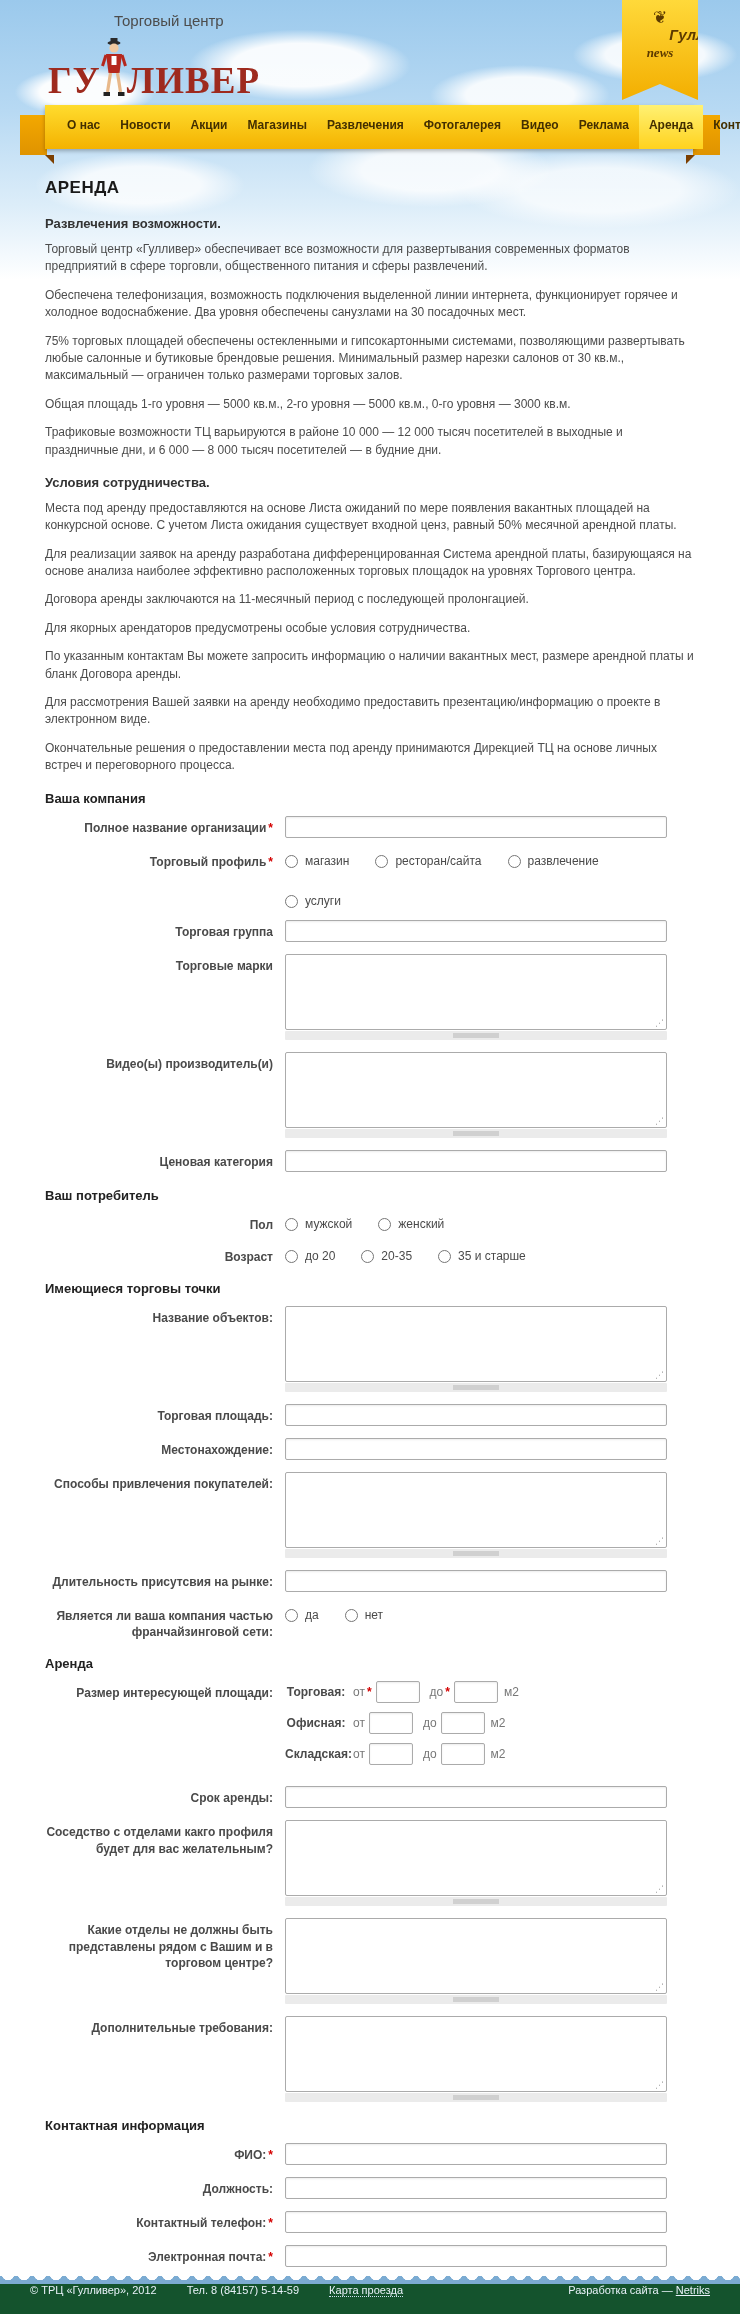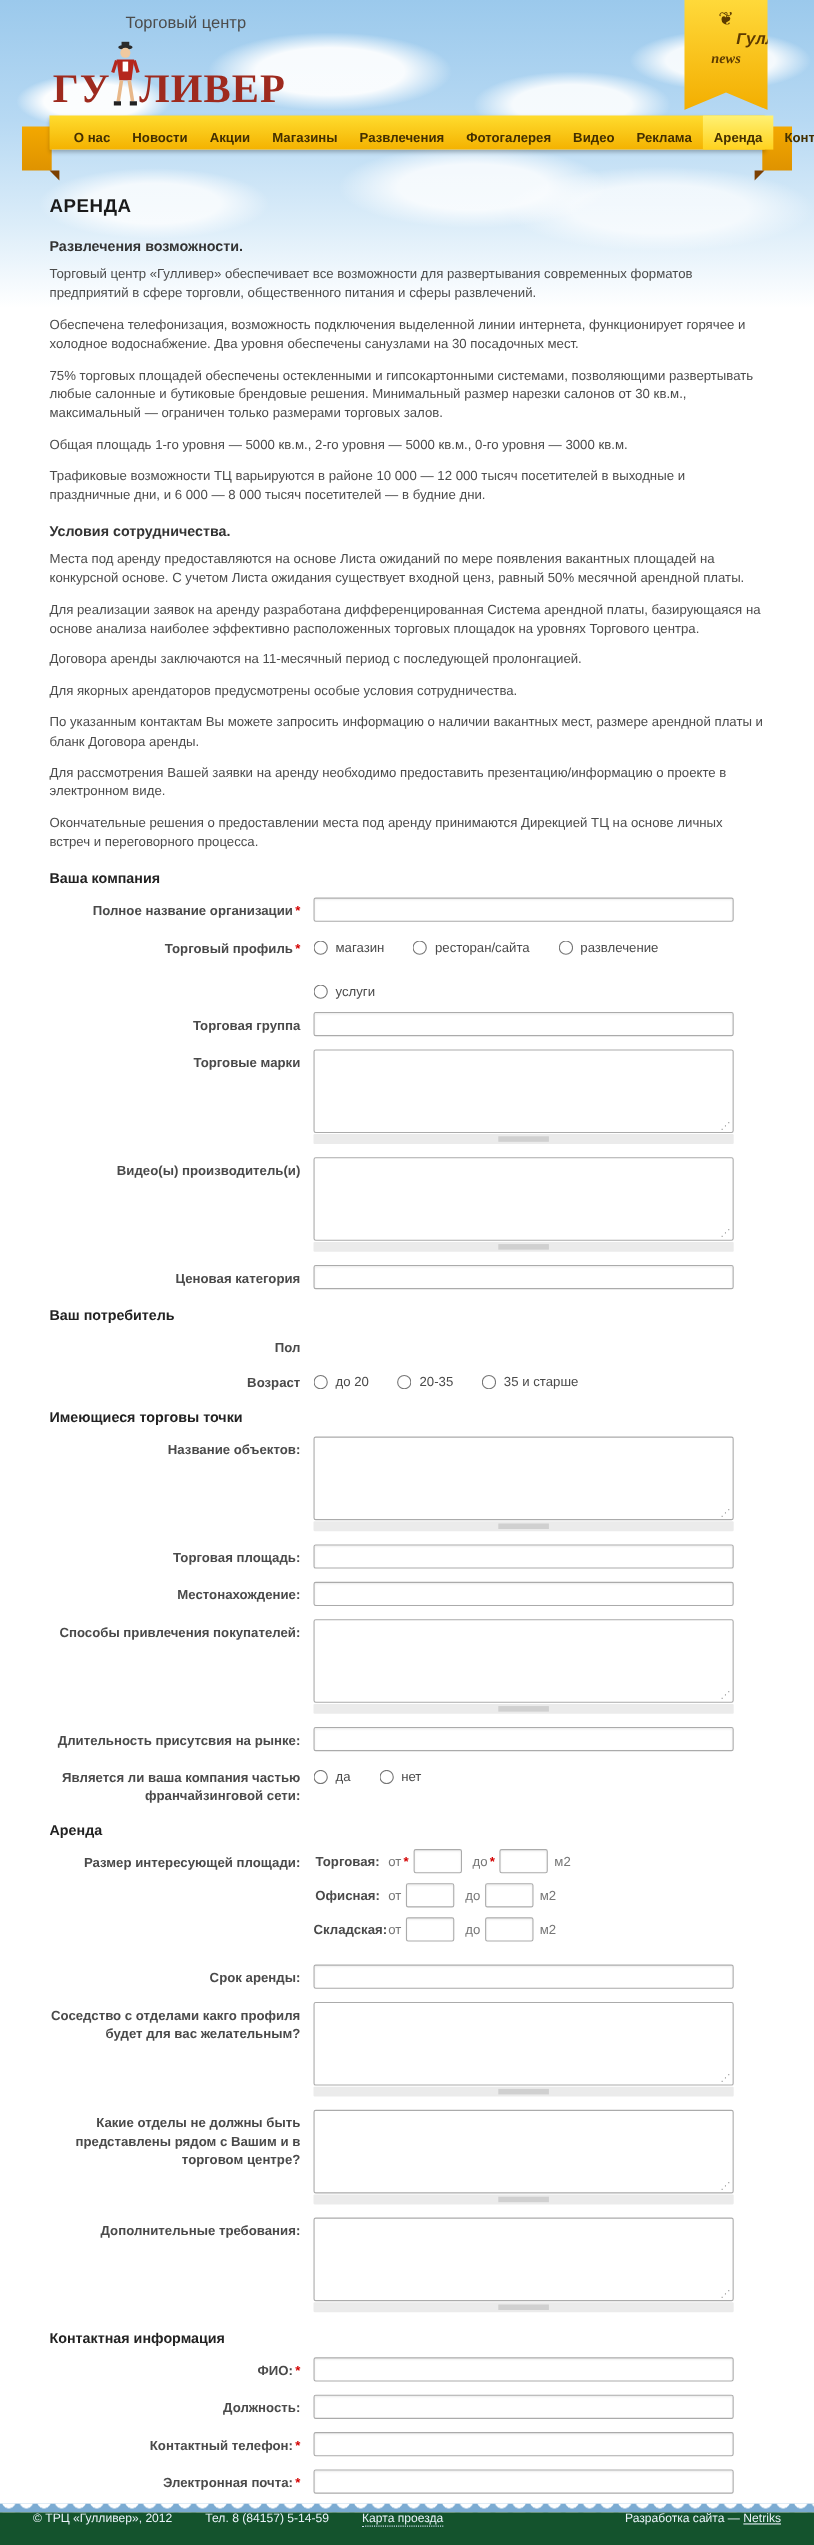--- a/index.html
+++ b/index.html
@@ -36,21 +36,21 @@
     background:linear-gradient(180deg,#ffd93a 0%,#f3ae00 100%);
     clip-path:polygon(0 0,100% 0,100% 100%,50% 84%,0 100%);
     text-align:center; color:#5c3a00; box-shadow:0 2px 4px rgba(0,0,0,.2); cursor:pointer;
   }
   .ribbon-ornament { font-size:17px; margin-top:9px; line-height:1; }
   .ribbon-title { font-family:Liberation Mono, monospace; font-style:italic; font-weight:bold; font-size:15px; margin-top:2px;padding-left:47px; }
   .ribbon-sub { font-family:"Liberation Serif", serif; font-style:italic; font-weight:bold; font-size:13px; }
   
   .nav-wrap { position:absolute; top:105px; left:45px; width:650px; height:40px; z-index:2; }
   .nav {
-    position:relative; height:31px; display:flex; align-items:stretch; justify-content:space-between;
+    position:relative; height:44px; display:flex; align-items:stretch; justify-content:space-between;
     padding:0 12px; background:linear-gradient(180deg,#ffdc2e 0%,#f4b200 100%);
     box-shadow:0 2px 4px rgba(0,0,0,.28); z-index:2;
   }
   .nav-item {
     font-size:12px; font-weight:bold; color:#432f00; text-decoration:none;
     line-height:40px; padding:0 10px; white-space:nowrap; cursor:pointer;
   }
   .nav-item.active { background:linear-gradient(180deg,#fff173 0%,#ffd21e 100%); }
   .nav-end { position:absolute; top:10px; width:27px; height:40px; background:linear-gradient(180deg,#f3a800,#df9300); z-index:1; }
   .nav-end.left  { left:-25px; }
@@ -245,20 +245,30 @@
 
       <div class="frow">
         <div class="flabel"><span>Ценовая категория</span></div>
         <div class="fctrl"><input type="text" class="text" style=""></div>
       </div>
 
       <div class="fsec">Ваш потребитель</div>
 
       <div class="frow">
         <div class="flabel"><span>Пол</span></div>
+        <div class="fctrl radios">
+          <label class="opt">
+              <input type="radio" name="gender" style="">
+              <span>мужской</span>
+            </label>
+          <label class="opt">
+              <input type="radio" name="gender" style="">
+              <span>женский</span>
+            </label>
+        </div>
       </div>
 
       <div class="frow">
         <div class="flabel"><span>Возраст</span></div>
         <div class="fctrl radios">
           <label class="opt">
               <input type="radio" name="age" style="">
               <span>до 20</span>
             </label>
           <label class="opt">

